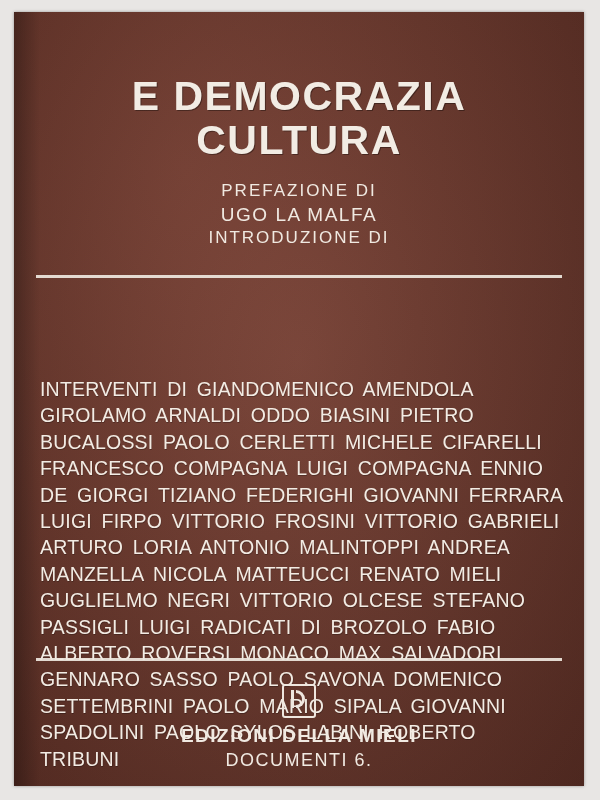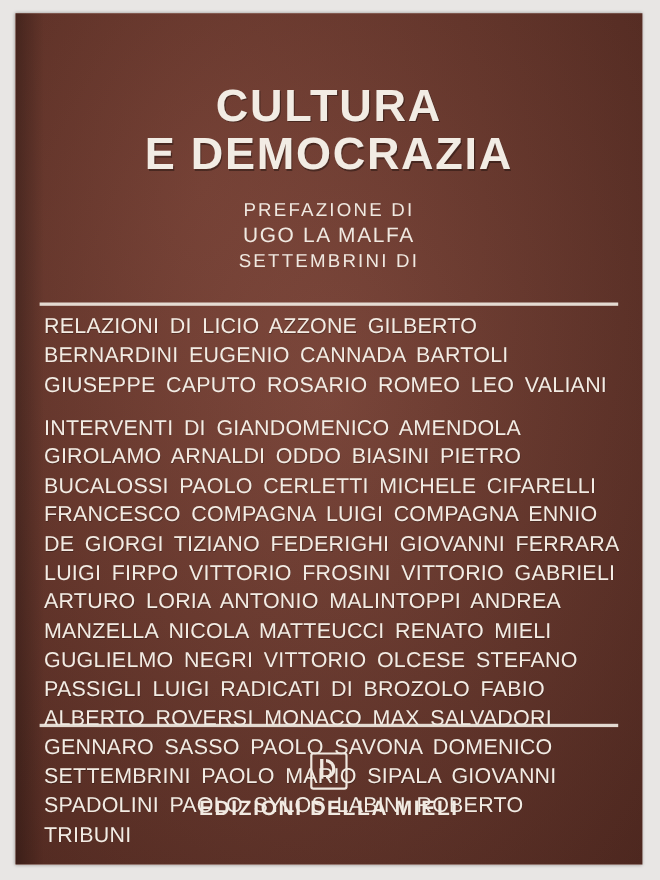--- a/index.html
+++ b/index.html
@@ -185,50 +185,47 @@
   }
 </style>
 </head>
 <body>
 
 <div id="scan">
   <div id="cover">
     <div class="inner">
 
       <div id="title-block">
+        <div class="title-line">E DEMOCRAZIA</div>
         <div class="title-line">CULTURA</div>
-        <div class="title-line">E DEMOCRAZIA</div>
       </div>
 
       <div id="credits">
         <div class="credit-small">PREFAZIONE DI</div>
         <div class="credit-strong">UGO LA MALFA</div>
-        <div class="credit-small">SETTEMBRINI DI</div>
+        <div class="credit-small">INTRODUZIONE DI</div>
       </div>
 
       <div class="rule" id="rule-top"></div>
 
-      <div class="list-block" id="relazioni">
-        <span class="lead">RELAZIONI DI</span>
-        <span>LICIO AZZONE GILBERTO BERNARDINI EUGENIO CANNADA BARTOLI GIUSEPPE CAPUTO ROSARIO ROMEO LEO VALIANI</span>
-      </div>
 
       <div class="list-block" id="interventi">
         <span class="lead">INTERVENTI DI</span>
         <span>GIANDOMENICO AMENDOLA GIROLAMO ARNALDI ODDO BIASINI PIETRO BUCALOSSI PAOLO CERLETTI MICHELE CIFARELLI FRANCESCO COMPAGNA LUIGI COMPAGNA ENNIO DE GIORGI TIZIANO FEDERIGHI GIOVANNI FERRARA LUIGI FIRPO VITTORIO FROSINI VITTORIO GABRIELI ARTURO LORIA ANTONIO MALINTOPPI ANDREA MANZELLA NICOLA MATTEUCCI RENATO MIELI GUGLIELMO NEGRI VITTORIO OLCESE STEFANO PASSIGLI LUIGI RADICATI DI BROZOLO FABIO ALBERTO ROVERSI MONACO MAX SALVADORI GENNARO SASSO PAOLO SAVONA DOMENICO SETTEMBRINI PAOLO MARIO SIPALA GIOVANNI SPADOLINI PAOLO SYLOS LABINI ROBERTO TRIBUNI</span>
       </div>
 
       <div class="rule" id="rule-bottom"></div>
 
       <div id="logo-wrap">
         <div id="logo">
           <span class="bar-v"></span>
           <span class="bar-d"></span>
         </div>
       </div>
 
       <div id="publisher">
         <div class="pub-name">EDIZIONI DELLA MIELI</div>
+        <div class="pub-series">DOCUMENTI 6.</div>
       </div>
 
     </div>
   </div>
 </div>
 
 </body></html>

